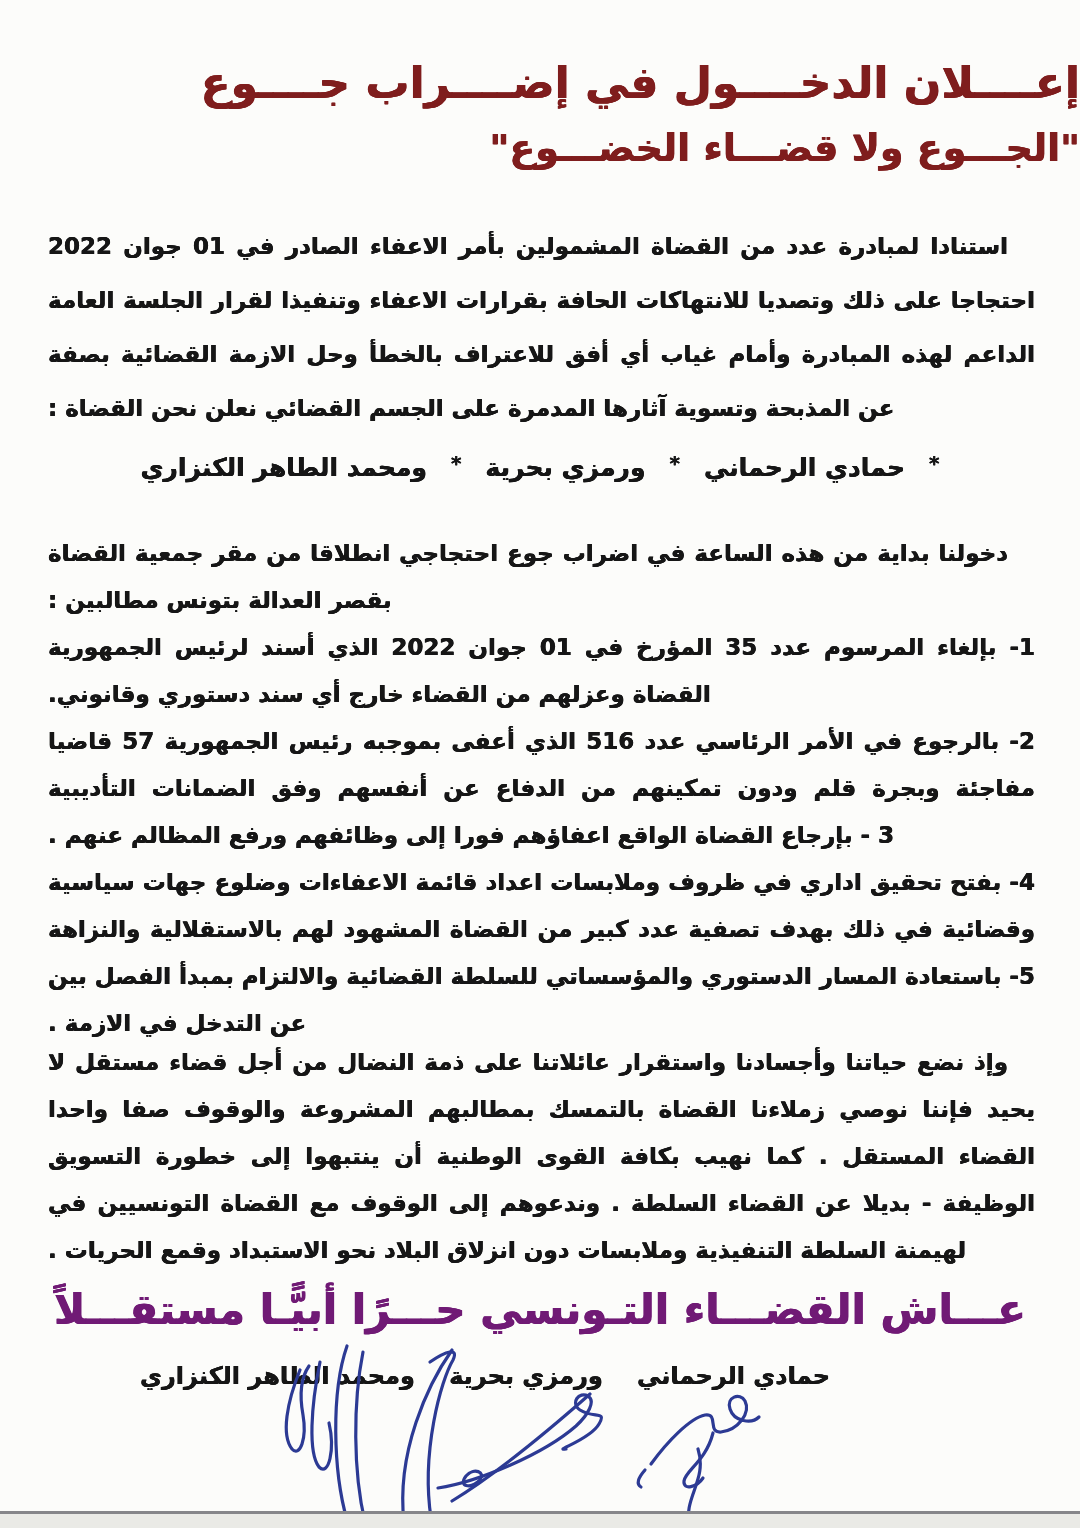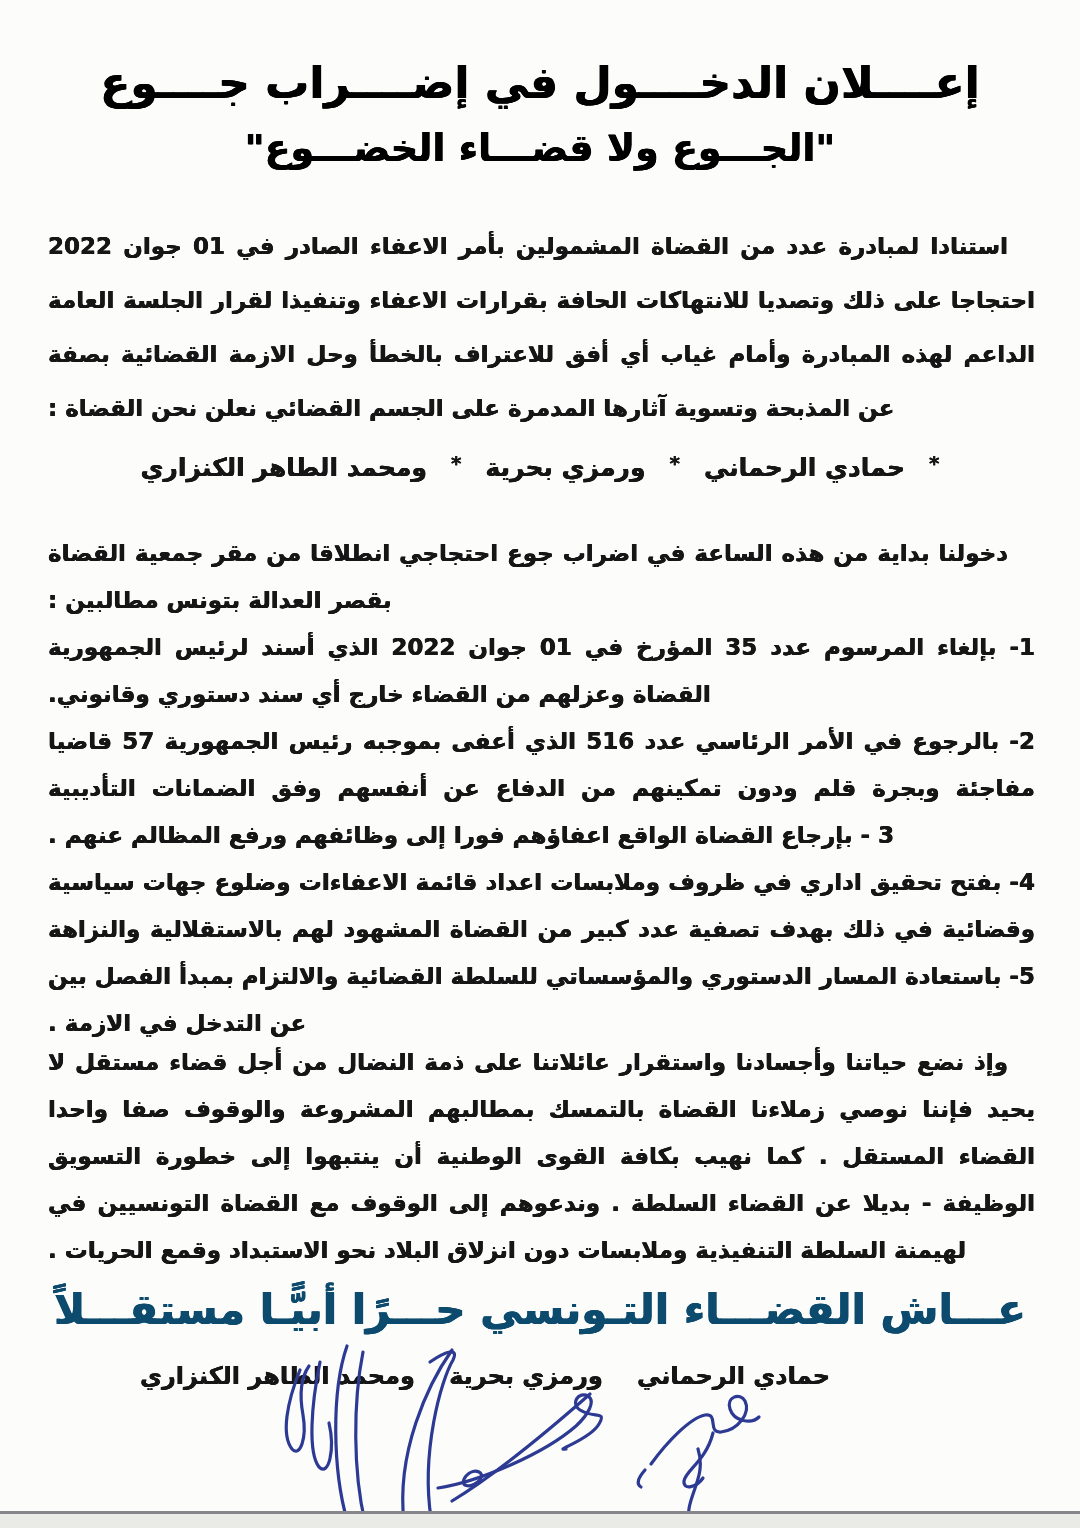--- a/index.html
+++ b/index.html
@@ -6,23 +6,23 @@
   .page{
     position:relative;
     width:1080px;height:1528px;
     background:#fcfcfa;
     overflow:hidden;
     direction:rtl;
     font-family:"DejaVu Sans", sans-serif;
   }
   
   .title{
-    color:#000000;
+    color:#7f1d1d;
     font-weight:bold;
-    text-align:center;
+    text-align:right;
     text-shadow:0.4px 0 0 currentColor,-0.4px 0 0 currentColor;
   }
   .title1{margin:56px 0 0;font-size:44px;line-height:53px;}
   .title2{margin:16px 0 0;font-size:38px;line-height:46px;}
   
   .sec{font-weight:bold;color:#161616;}
   .line{
     font-size:23px;
     padding-right:45px;
     padding-left:48px;
@@ -46,21 +46,21 @@
     display:flex;flex-direction:row;justify-content:center;align-items:center;
     gap:24px;height:36px;
     font-size:25px;font-weight:bold;color:#161616;
     text-shadow:0.3px 0 0 currentColor,-0.3px 0 0 currentColor;
   }
   .names-inline .sep{font-size:20px;position:relative;top:-4px;}
   
   .slogan{
     margin:8px 0 0;
     font-size:42px;line-height:56px;
-    color:#0c4a6e;font-weight:bold;text-align:center;
+    color:#701a75;font-weight:bold;text-align:center;
     text-shadow:0.5px 0 0 currentColor,-0.5px 0 0 currentColor;
   }
   
   .names-row{
     margin:20px 250px 0 140px;
     display:flex;flex-direction:row;justify-content:space-between;align-items:flex-start;
     height:36px;line-height:36px;
     font-size:24px;font-weight:bold;color:#161616;
     text-shadow:0.3px 0 0 currentColor,-0.3px 0 0 currentColor;
   }

